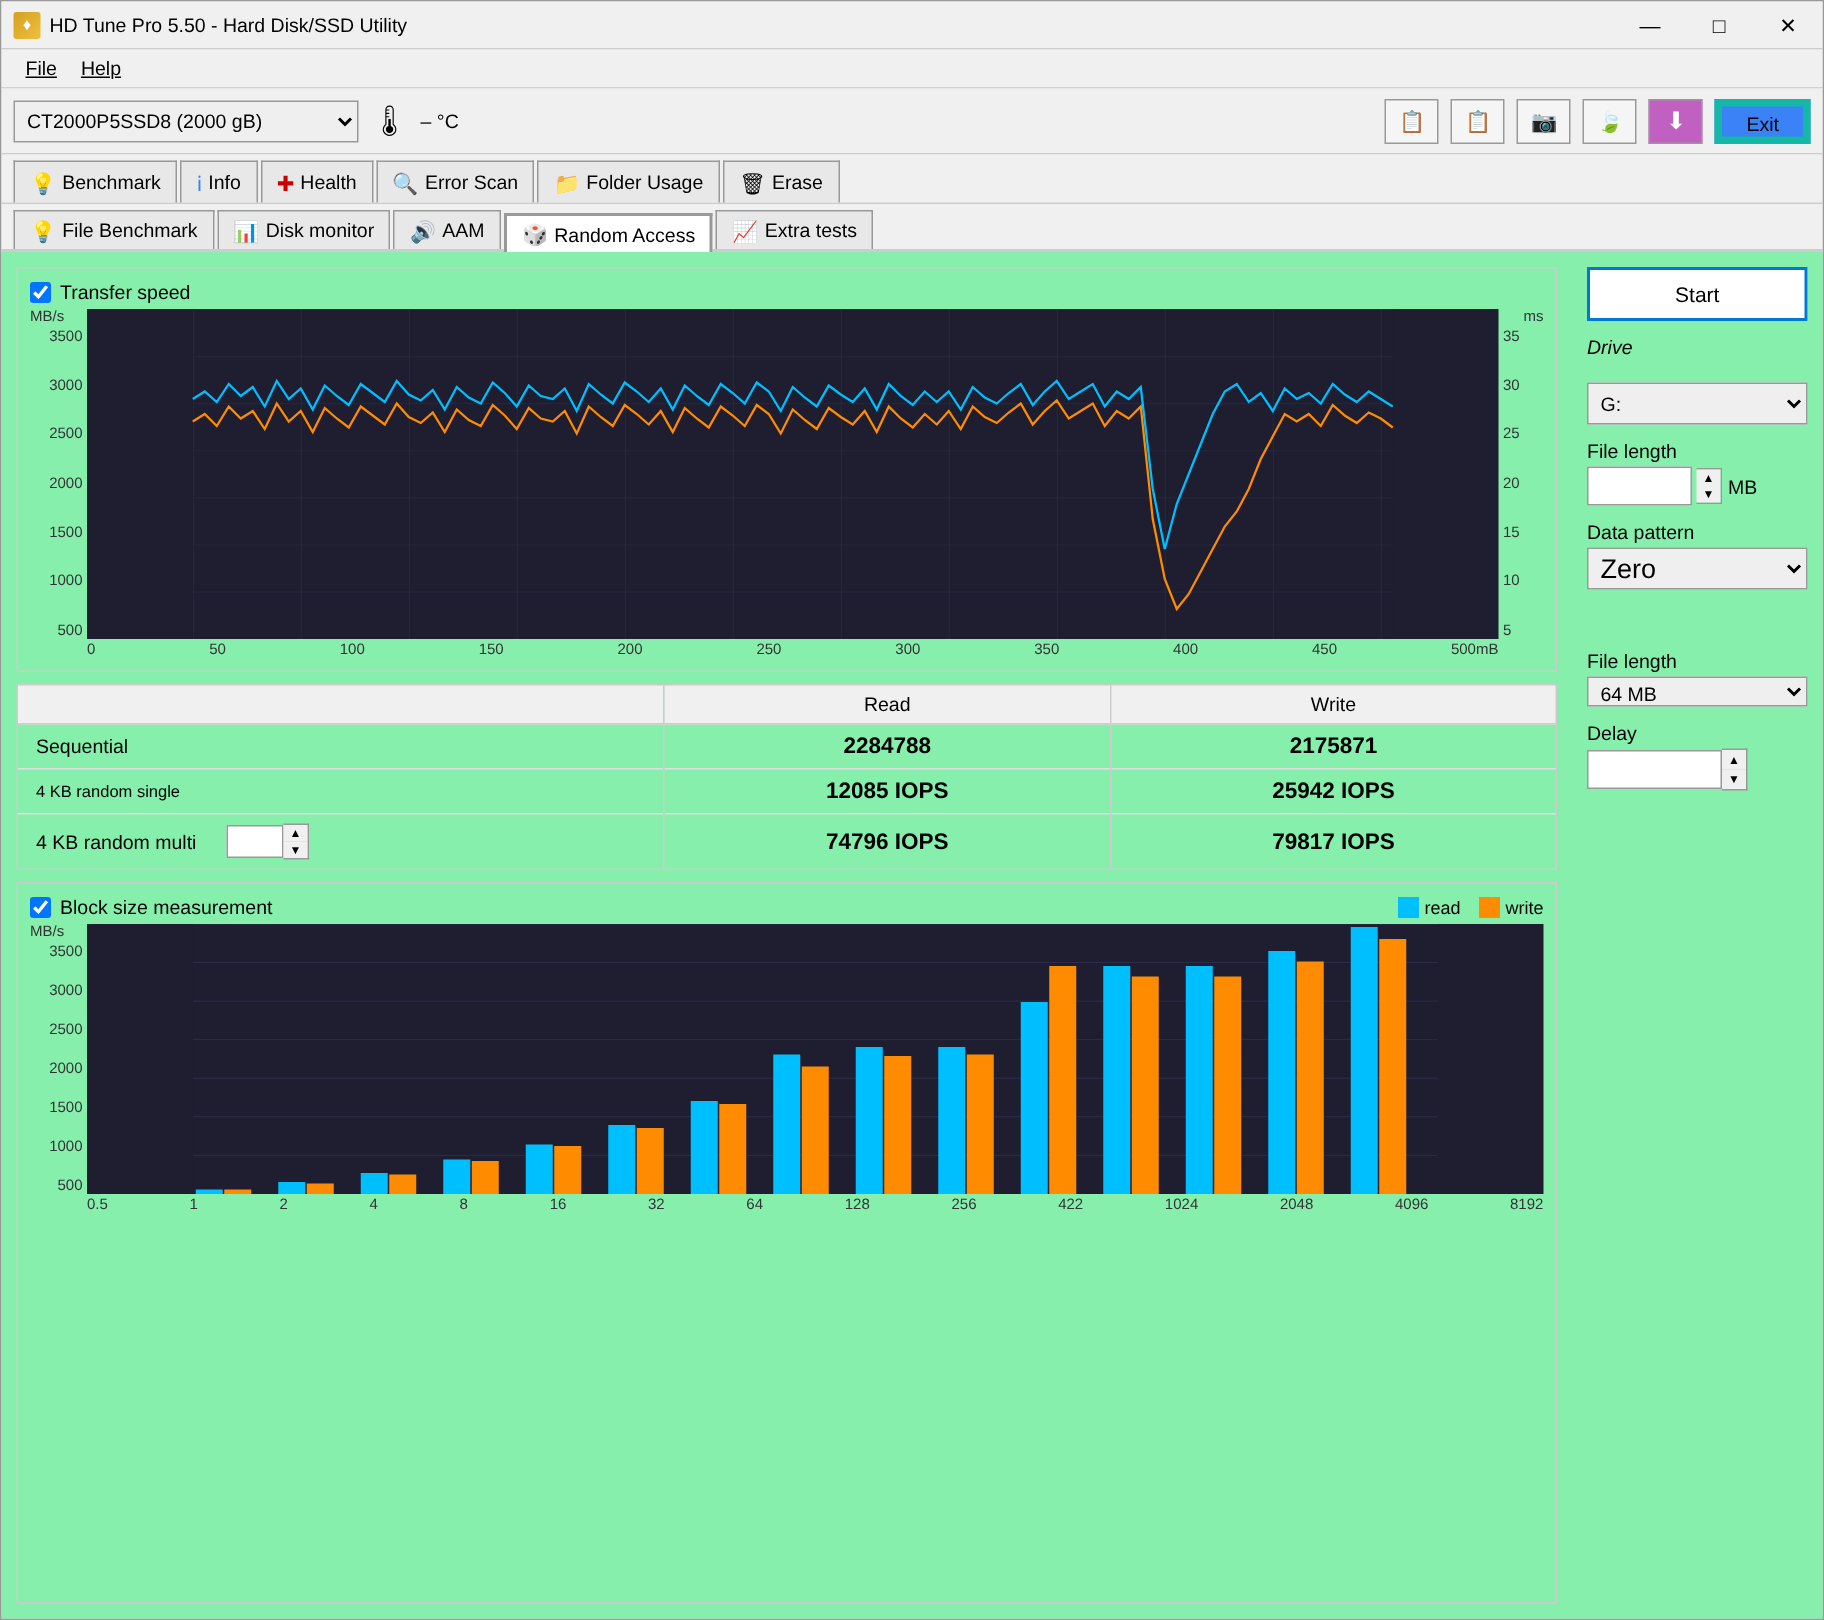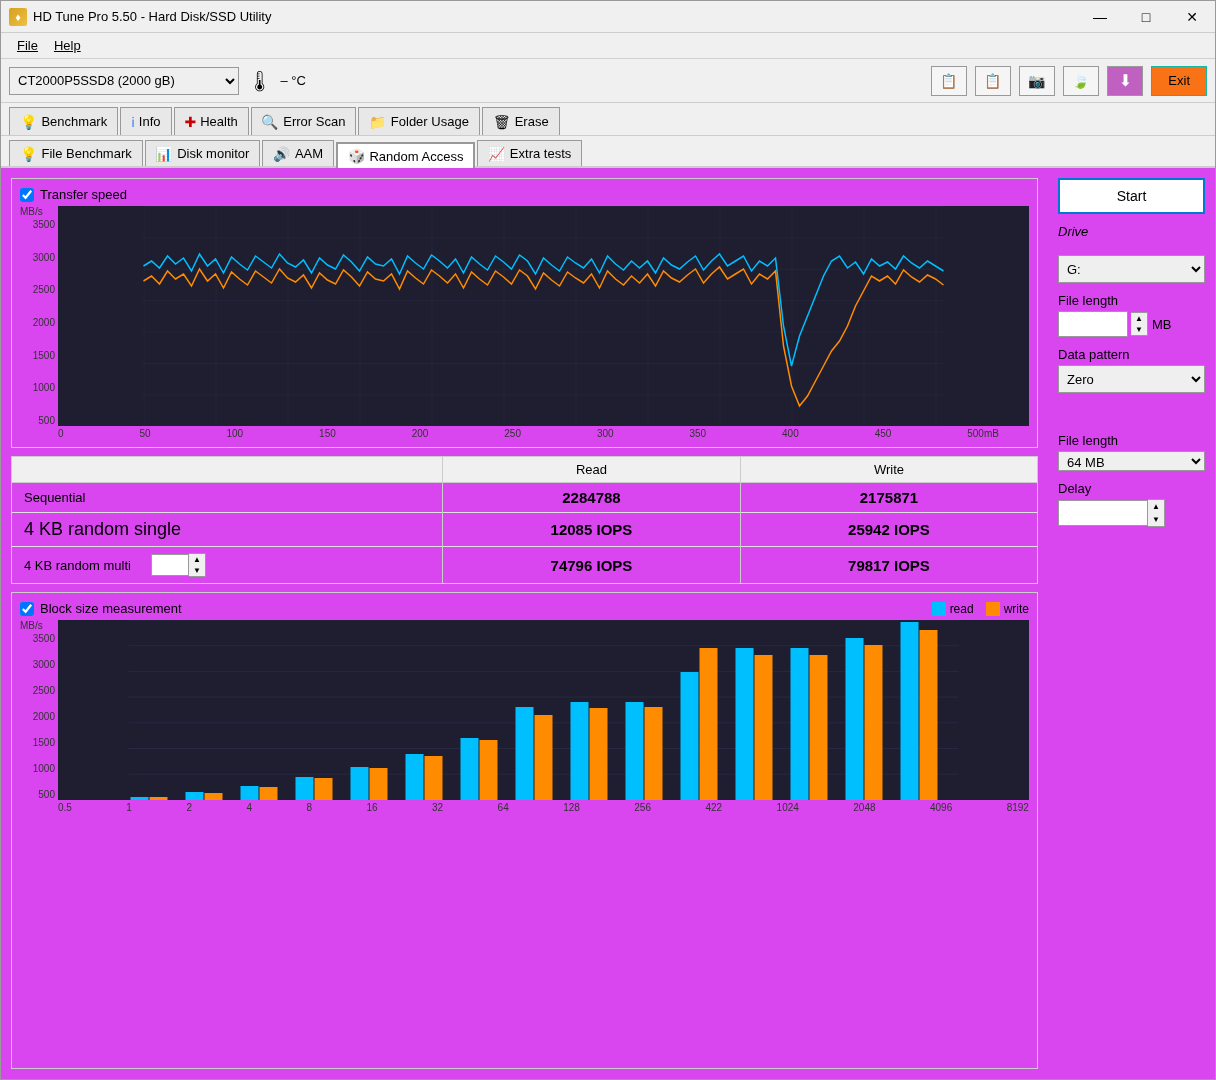--- a/index.html
+++ b/index.html
@@ -33,21 +33,21 @@
       <option value="CT2000P5SSD8 (2000 gB)">CT2000P5SSD8 (2000 gB)</option>
     </select>
     <div style="font-size:20px;">🌡</div>
     <span style="font-size:13px;">– °C</span>
     <div style="flex:1;"></div>
     <button style="width:36px; height:30px; border:1px solid #999; background:#f5f5f5; cursor:pointer; font-size:14px;">📋</button>
     <button style="width:36px; height:30px; border:1px solid #999; background:#f5f5f5; cursor:pointer; font-size:14px;">📋</button>
     <button style="width:36px; height:30px; border:1px solid #999; background:#f5f5f5; cursor:pointer; font-size:14px;">📷</button>
     <button style="width:36px; height:30px; border:1px solid #999; background:#f5f5f5; cursor:pointer; font-size:14px;">🍃</button>
     <button style="width:36px; height:30px; border:1px solid #999; background:#c060c0; cursor:pointer; font-size:16px; color:white;">⬇</button>
-    <button style="height:30px; padding:4px 16px; border:1px solid #14b8a6; background:#f97316; cursor:pointer; font-size:13px;">Exit</button>
+    <button style="height:30px; padding:4px 16px; border:5px solid #14b8a6; background:#3b82f6; cursor:pointer; font-size:13px;">Exit</button>
   </div>
 
   <div style="background:#f0f0f0; padding:4px 8px 0; display:flex; gap:2px; border-bottom:1px solid #ccc;">
     <div style="display:flex; align-items:center; gap:4px; padding:4px 10px; border:1px solid #999; background:#e8e8e8; cursor:pointer; border-bottom:none; font-size:13px;">
       <span style="font-size:14px;">💡</span>
       <span>Benchmark</span>
     </div>
     <div style="display:flex; align-items:center; gap:4px; padding:4px 10px; border:1px solid #999; background:#e8e8e8; cursor:pointer; border-bottom:none; font-size:13px;">
       <span style="font-size:14px; color:#4080ff;">ℹ</span>
       <span>Info</span>
@@ -86,21 +86,21 @@
     <div style="display:flex; align-items:center; gap:4px; padding:4px 10px; border:2px solid #999; background:white; cursor:pointer; border-bottom:none; font-size:13px; position:relative; top:2px; z-index:2;">
       <span style="font-size:14px;">🎲</span>
       <span>Random Access</span>
     </div>
     <div style="display:flex; align-items:center; gap:4px; padding:4px 10px; border:1px solid #999; background:#e8e8e8; cursor:pointer; border-bottom:none; font-size:13px;">
       <span style="font-size:14px;">📈</span>
       <span>Extra tests</span>
     </div>
   </div>
 
-  <div style="flex:1; background:#d946ef; display:flex; padding:10px; gap:12px; overflow:hidden;">
+  <div style="flex:1; background:#86efac; display:flex; padding:10px; gap:12px; overflow:hidden;">
 
     <div style="flex:1; display:flex; flex-direction:column; gap:8px;">
 
       <div style="border:1px solid #ccc; padding:8px;">
         <div style="display:flex; align-items:center; gap:6px; margin-bottom:4px;">
           <input type="checkbox" checked="" style="width: 14px; height: 14px;">
           <span style="font-size:13px;">Transfer speed</span>
         </div>
 
         <div style="display:flex; gap:0;">
@@ -128,20 +128,32 @@
               </defs>
               <rect width="800" height="220" fill="#1e1e30"></rect>
               <rect width="800" height="220" fill="url(#grid)"></rect>
 
               <polyline fill="none" stroke="#00bfff" stroke-width="1.5" points="0,60 8,55 16,62 24,50 32,58 40,52 48,65 56,48 64,60 72,53 80,67 88,51 96,58 104,64 112,50 120,56 128,62 136,48 144,57 152,61 160,54 168,67 176,52 184,59 192,63 200,49 208,56 216,65 224,51 232,58 240,60 248,53 256,68 264,50 272,57 280,63 288,49 296,55 304,62 312,53 320,67 328,51 336,58 344,64 352,50 360,56 368,63 376,49 384,55 392,68 400,52 408,59 416,65 424,51 432,57 440,62 448,53 456,67 464,50 472,58 480,64 488,55 496,62 504,55 512,67 520,52 528,59 536,63 544,56 552,50 560,64 568,55 576,48 584,60 592,55 600,50 608,65 616,55 624,60 632,52 640,120 648,160 656,130 664,110 672,90 680,70 688,55 696,50 704,62 712,56 720,68 728,53 736,60 744,56 752,63 760,50 768,57 776,62 784,55 792,60 800,65"></polyline>
 
               <polyline fill="none" stroke="#ff8c00" stroke-width="1.5" points="0,75 8,70 16,78 24,65 32,73 40,68 48,80 56,63 64,75 72,68 80,82 88,66 96,73 104,79 112,65 120,71 128,77 136,63 144,72 152,76 160,69 168,82 176,67 184,74 192,78 200,64 208,71 216,80 224,66 232,73 240,75 248,68 256,83 264,65 272,72 280,78 288,64 296,70 304,77 312,68 320,82 328,66 336,73 344,79 352,65 360,71 368,78 376,64 384,70 392,83 400,67 408,74 416,80 424,66 432,72 440,77 448,68 456,82 464,65 472,73 480,79 488,70 496,77 504,68 512,80 520,65 528,72 536,76 544,69 552,63 560,77 568,68 576,61 584,73 592,68 600,63 608,78 616,68 624,73 632,65 640,140 648,180 656,200 664,190 672,175 680,160 688,145 696,135 704,120 712,100 720,85 728,70 736,75 744,70 752,78 760,64 768,71 776,76 784,69 792,73 800,79"></polyline>
             </svg>
           </div>
 
+          <div style="width:30px; display:flex; flex-direction:column; font-size:10px; color:#333;">
+            <div style="margin-bottom:2px; font-size:10px; text-align:right;">ms</div>
+            <div style="flex:1; display:flex; flex-direction:column; justify-content:space-between; align-items:flex-start; padding-left:3px;">
+              <span>35</span>
+              <span>30</span>
+              <span>25</span>
+              <span>20</span>
+              <span>15</span>
+              <span>10</span>
+              <span>5</span>
+            </div>
+          </div>
         </div>
 
         <div style="display:flex; justify-content:space-between; padding:2px 30px 0 38px; font-size:10px; color:#333;">
           <span>0</span>
           <span>50</span>
           <span>100</span>
           <span>150</span>
           <span>200</span>
           <span>250</span>
           <span>300</span>
@@ -159,21 +171,21 @@
             <td style="padding:5px 12px; width:42%;"></td>
             <td style="padding:5px 12px; text-align:center; border-left:1px solid #ccc; font-size:13px;">Read</td>
             <td style="padding:5px 12px; text-align:center; border-left:1px solid #ccc; font-size:13px;">Write</td>
           </tr>
           <tr style="border-bottom:1px solid #e0e0e0;">
             <td style="padding:6px 12px; font-size:13px;">Sequential</td>
             <td style="padding:6px 12px; font-weight:bold; font-size:15px; text-align:center; border-left:1px solid #ccc;">2284788</td>
             <td style="padding:6px 12px; font-weight:bold; font-size:15px; text-align:center; border-left:1px solid #ccc;">2175871</td>
           </tr>
           <tr style="border-bottom:1px solid #e0e0e0;">
-            <td style="padding:6px 12px; font-size:18px;">4 KB random single</td>
+            <td style="padding:6px 12px; font-size:11px;">4 KB random single</td>
             <td style="padding:6px 12px; font-weight:bold; font-size:15px; text-align:center; border-left:1px solid #ccc;">12085 IOPS</td>
             <td style="padding:6px 12px; font-weight:bold; font-size:15px; text-align:center; border-left:1px solid #ccc;">25942 IOPS</td>
           </tr>
           <tr>
             <td style="padding:6px 12px; font-size:13px; display:flex; align-items:center; gap:20px;">
               <span>4 KB random multi</span>
               <div style="display:flex; align-items:center;">
                 <input type="text" style="width: 38px; height: 22px; border: 1px solid rgb(153, 153, 153); text-align: center; font-size: 13px;">
                 <div style="display:flex; flex-direction:column; border:1px solid #999; border-left:none;">
                   <button style="width:16px; height:11px; background:#f0f0f0; border:none; cursor:pointer; font-size:8px; line-height:1; padding:0;">▲</button>
@@ -319,21 +331,21 @@
           <div style="display:flex; flex-direction:column; border:1px solid #999; border-left:none; margin-left:-1px;">
             <button style="width:16px; height:11px; background:#f0f0f0; border:none; cursor:pointer; font-size:8px; padding:0;">▲</button>
             <button style="width:16px; height:11px; background:#f0f0f0; border:none; cursor:pointer; font-size:8px; padding:0;">▼</button>
           </div>
           <span style="font-size:13px;">MB</span>
         </div>
       </div>
 
       <div>
         <div style="font-size:13px; margin-bottom:3px;">Data pattern</div>
-        <select style="width:100%; height:28px; border:1px solid #999; font-size:13px; padding:2px 4px;">
+        <select style="width:100%; height:28px; border:1px solid #999; font-size:18px; padding:2px 4px;">
           <option value="Zero">Zero</option>
         </select>
       </div>
 
       <div style="height:20px;"></div>
 
       <div>
         <div style="font-size:13px; margin-bottom:3px;">File length</div>
         <select style="width:100%; height:20px; border:1px solid #999; font-size:13px; padding:2px 4px;">
           <option value="64 MB">64 MB</option>

